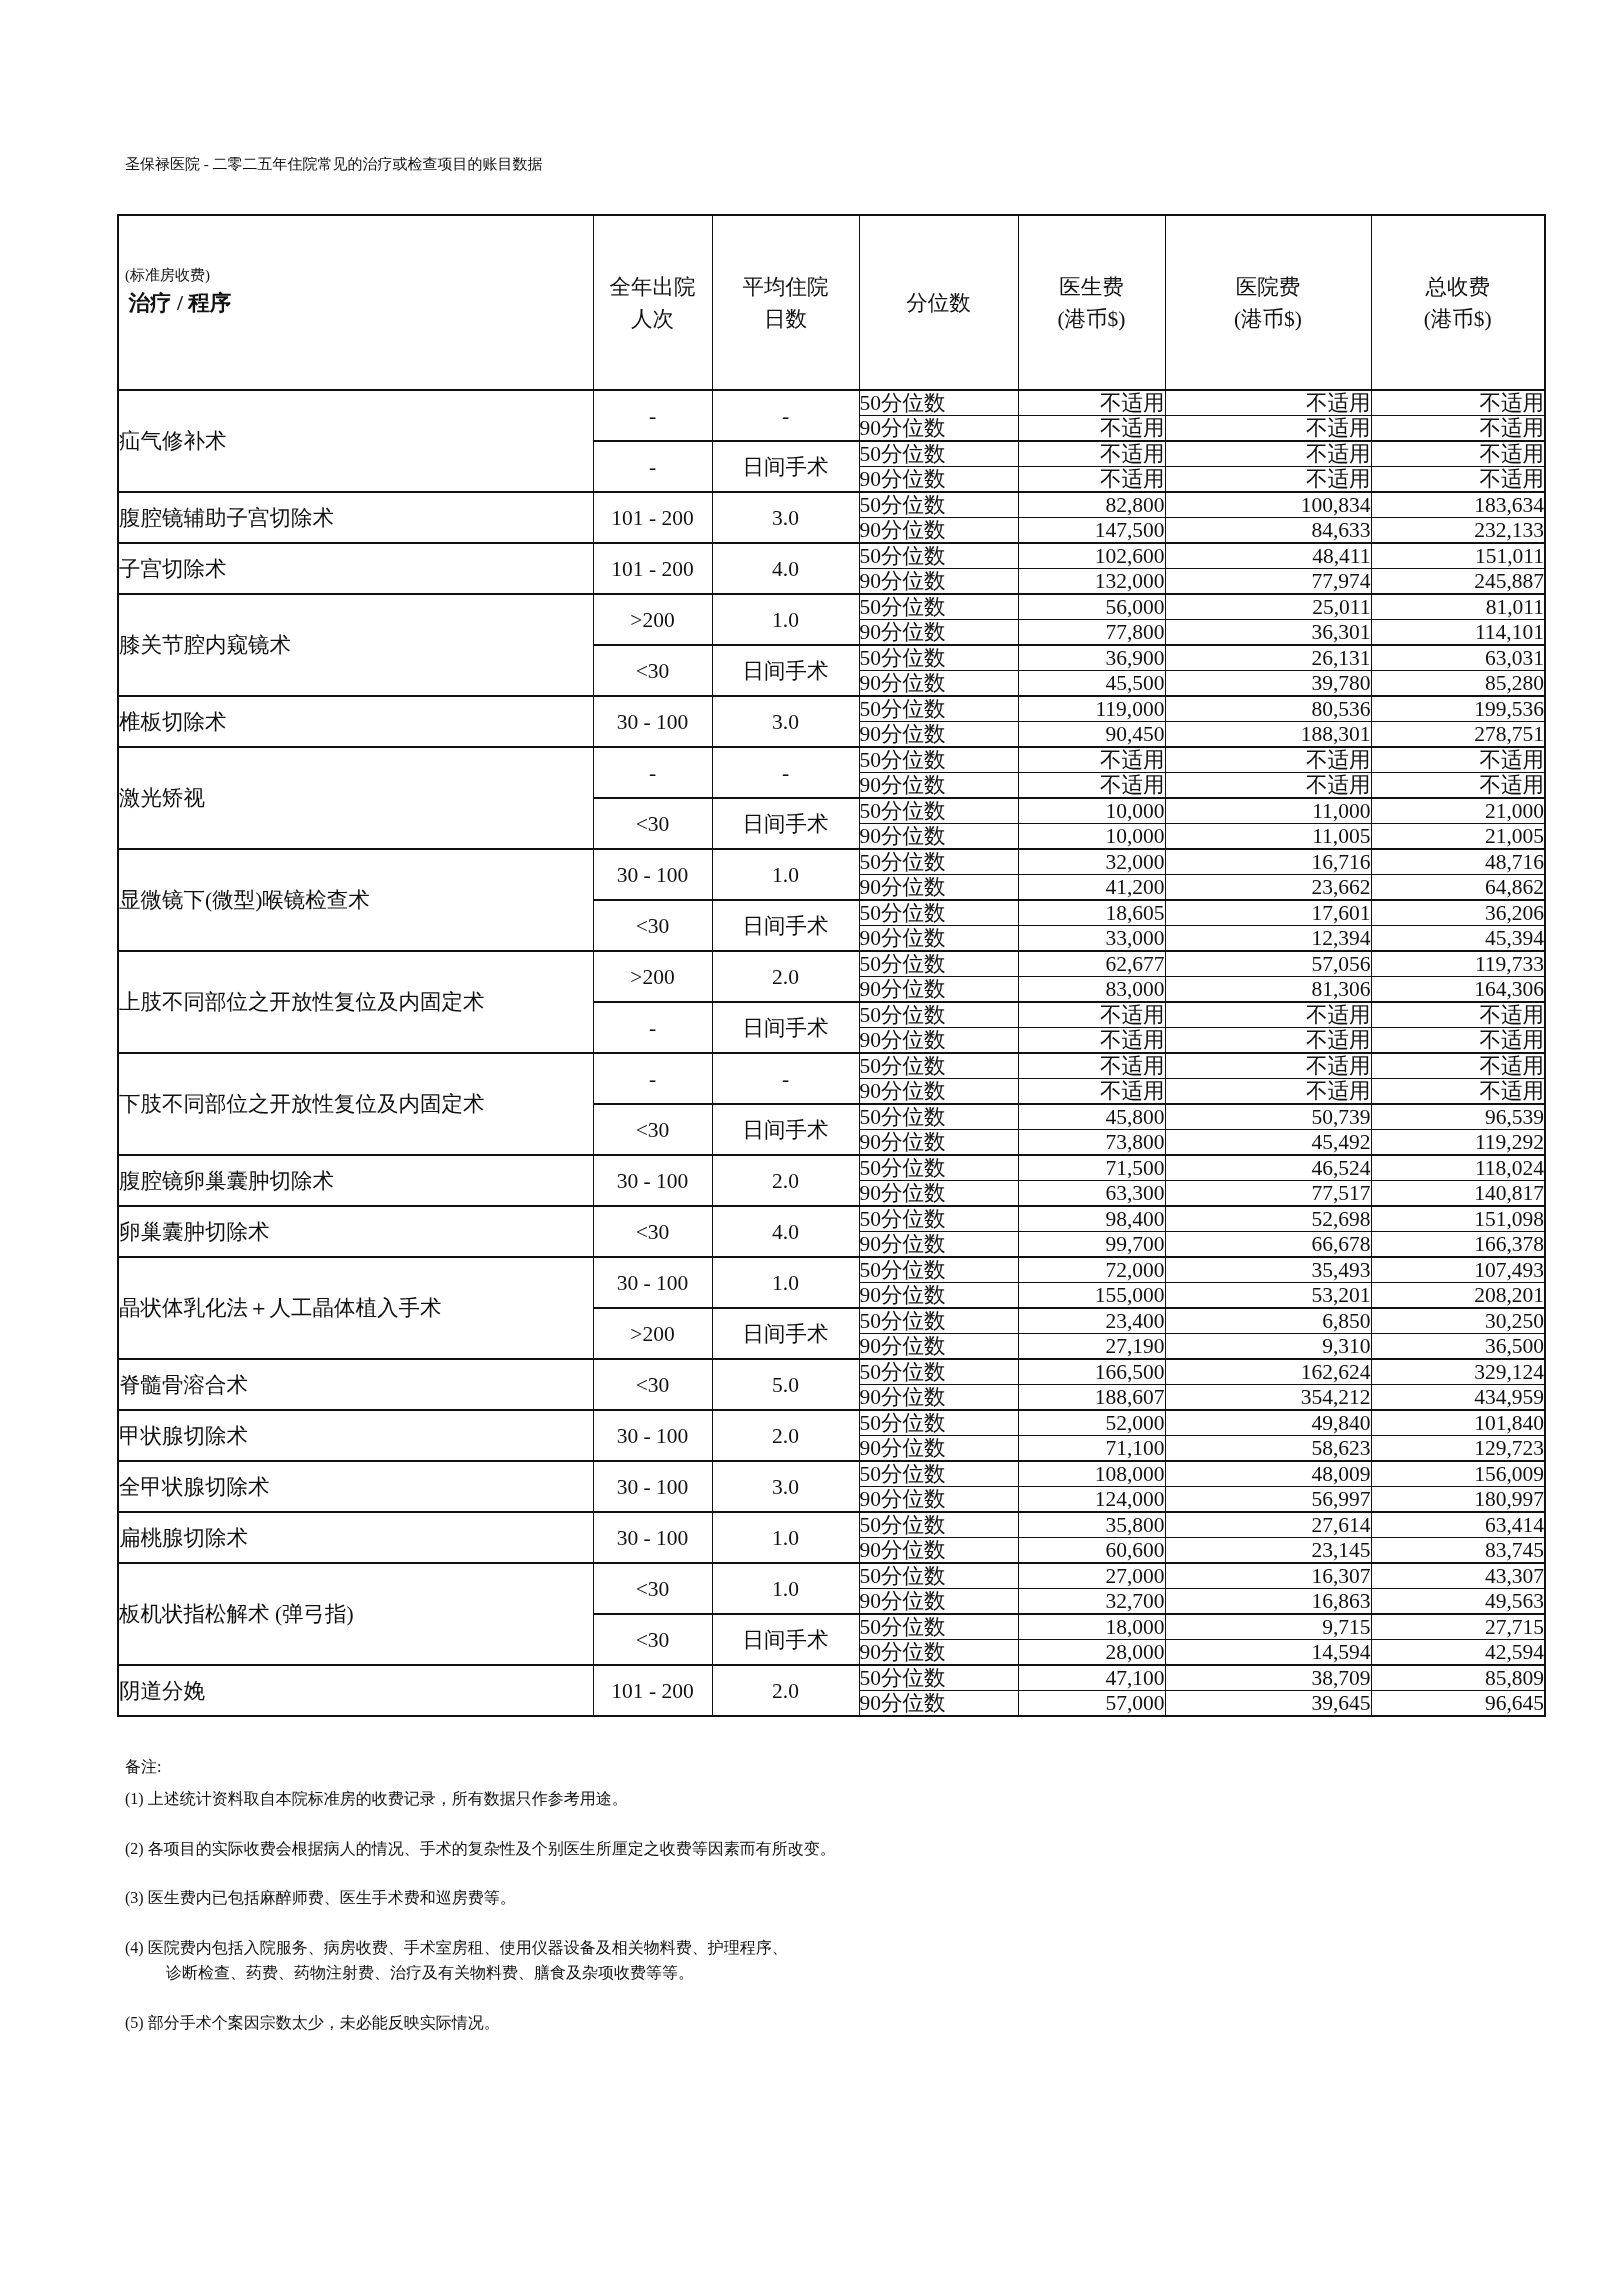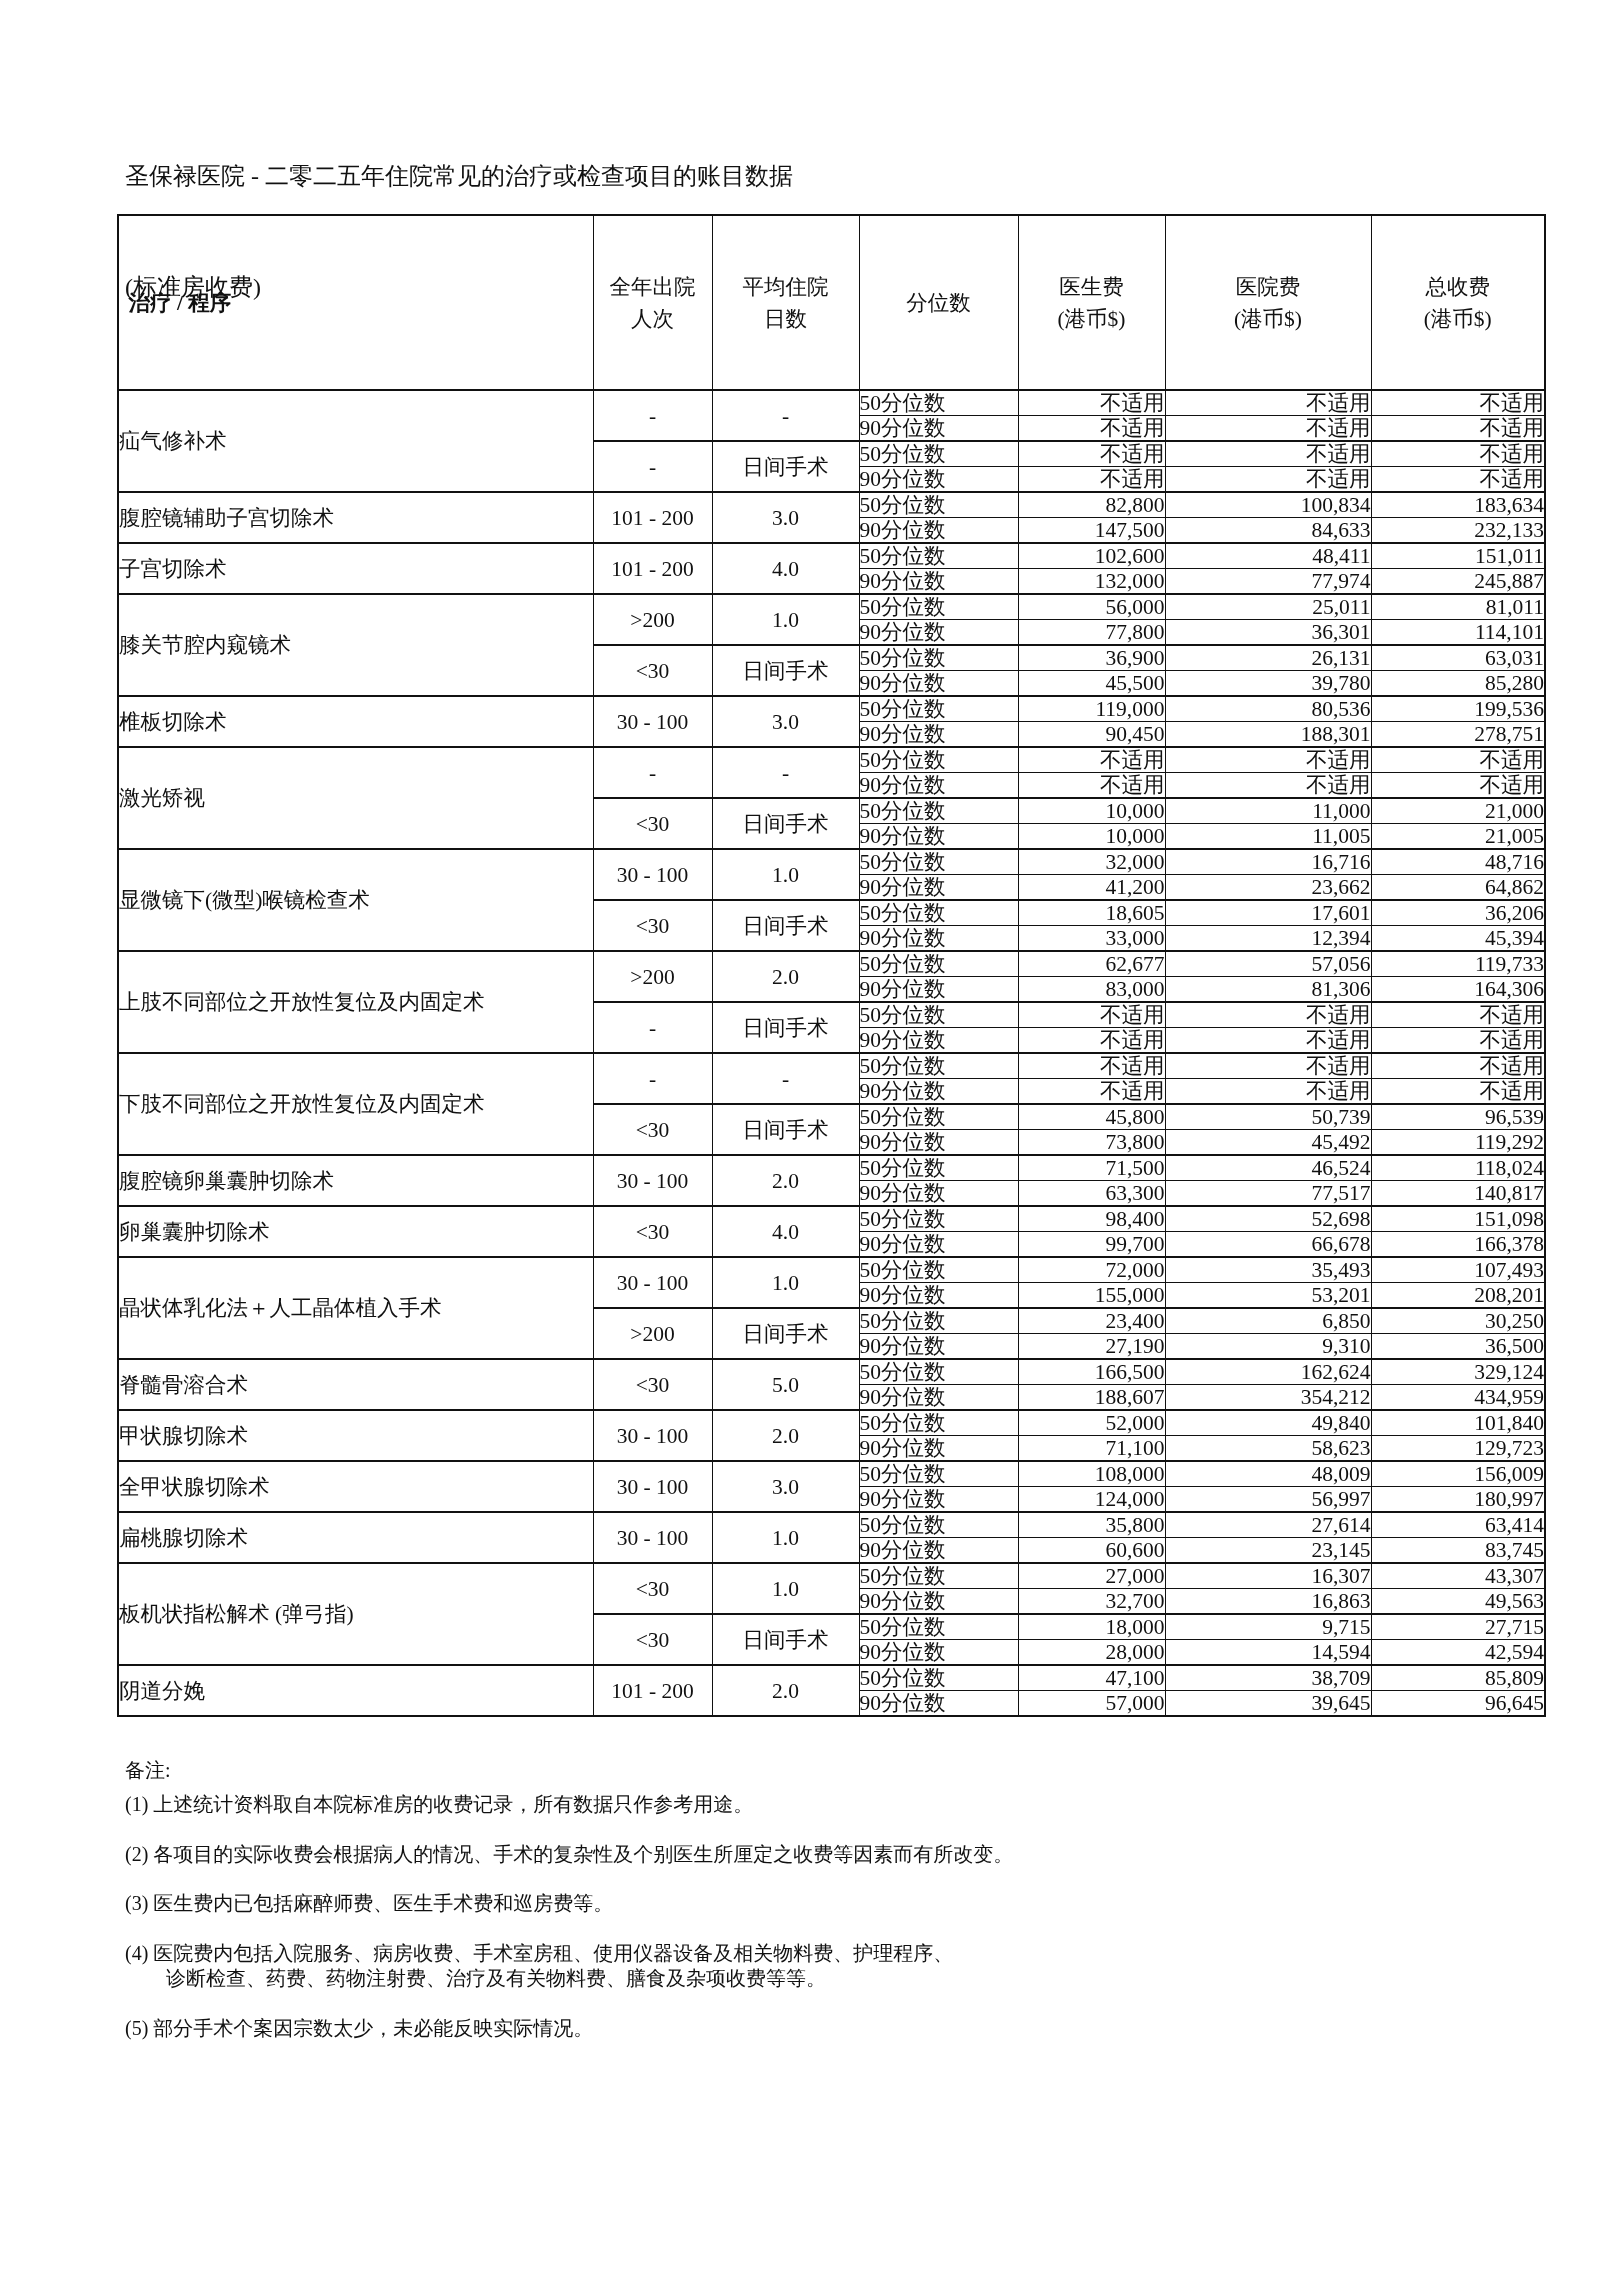--- a/index.html
+++ b/index.html
@@ -4,21 +4,21 @@
 <style>
   html,body { margin:0; padding:0; background:#e8e8e8; }
   .page {
     position:relative;
     width:1622px; height:2295px;
     background:#ffffff;
     font-family:"Liberation Serif","DejaVu Serif",serif;
     color:#111111;
     overflow:hidden;
   }
-  .title { position:absolute; left:125px; top:84px; font-size:24px; line-height:37px; white-space:pre; }
+  .title { position:absolute; left:125px; top:72px; font-size:15px; line-height:37px; white-space:pre; }
   .disclaimer { position:absolute; left:125px; top:172px; font-size:20px; white-space:nowrap; }
 
   table.charges {
     position:absolute; left:117px; top:214px;
     width:1427px;
     border-collapse:collapse; table-layout:fixed;
     border:2.4px solid #111;
   }
   table.charges th, table.charges td {
     border:1.6px solid #111;
@@ -43,21 +43,21 @@
     line-height:24px;
   }
   td.proc-name   { text-align:left;  padding-left:8px; }
   td.center-cell { text-align:center; }
   td.ptile-cell  { text-align:left;  padding-left:6.4px; }
   td.money-cell  { text-align:right; padding-right:17.5px; }
   tr.proc-start td  { border-top:2.4px solid #111; }
   tr.group-start td { border-top:2.4px solid #111; }
   tr.sub-row td     { border-top:1.6px solid #111; }
 
-  .notes { position:absolute; left:125px; top:1757px; font-size:20px; width:1403px; }
+  .notes { position:absolute; left:125px; top:1757px; font-size:16px; width:1403px; }
   .notes-label { margin-bottom:8px; }
   .note {
     margin-bottom:24px;
     line-height:25.5px;
     white-space:pre-line;
     padding-left:41px;
     text-indent:-41px;
   }
 </style>
 </head>

